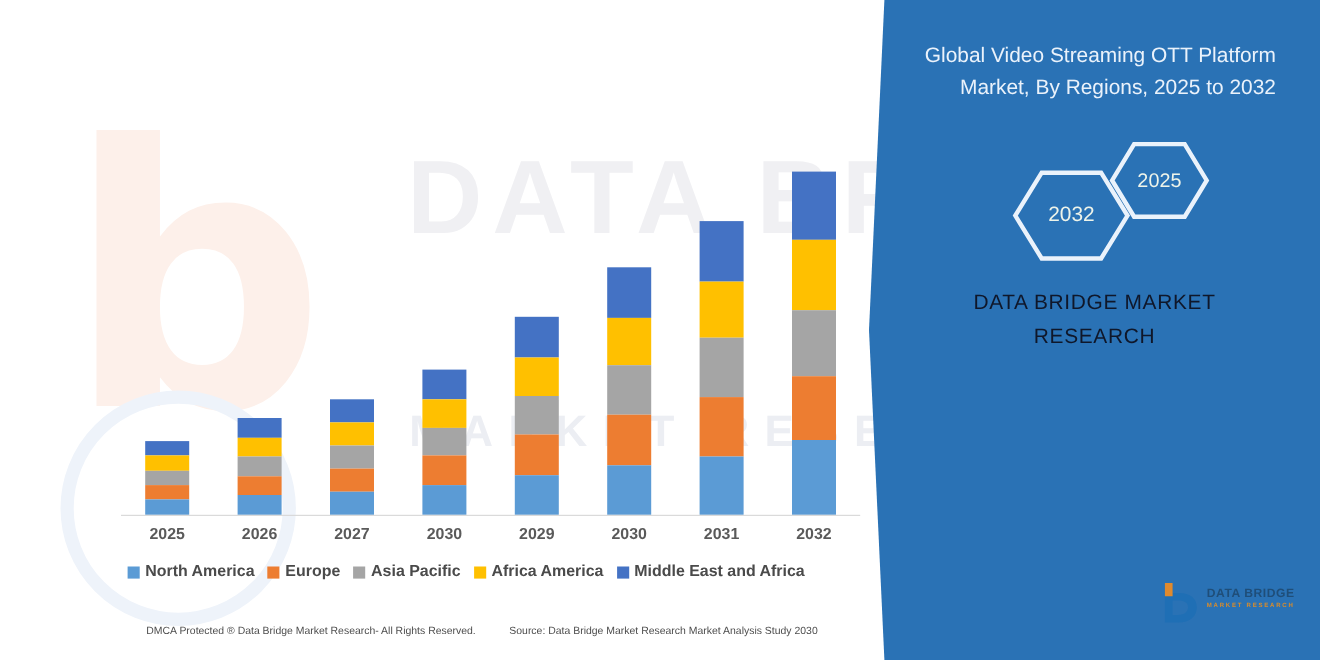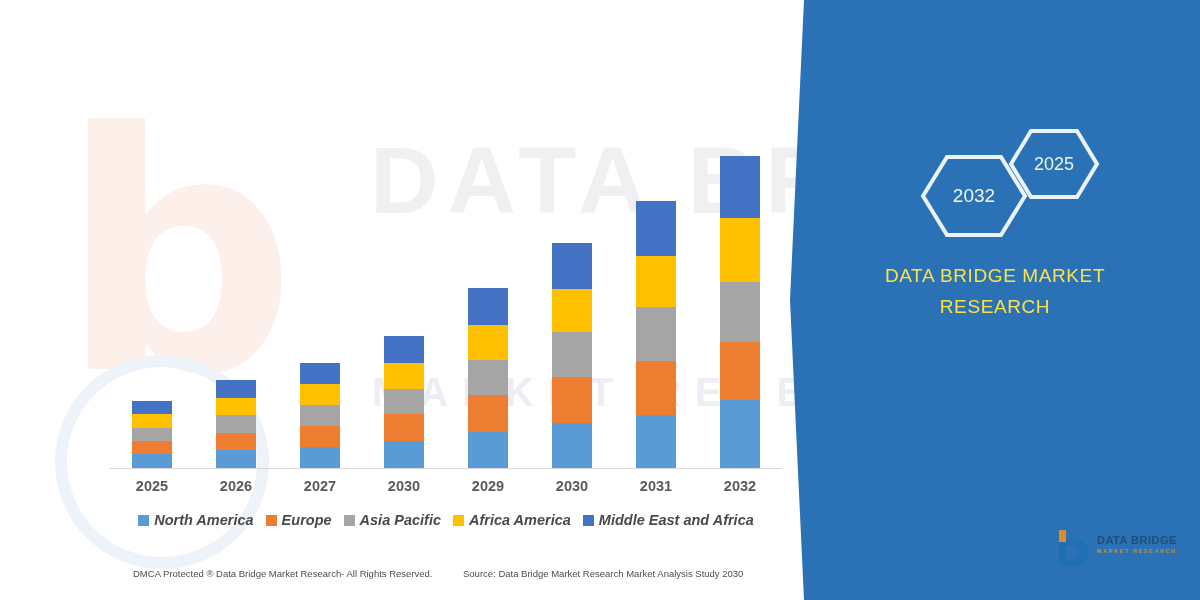--- a/index.html
+++ b/index.html
@@ -55,21 +55,21 @@
   #xlabels{
     position:absolute;left:110px;top:478px;width:672px;
     display:flex;
   }
   .xlabel{
     flex:1;text-align:center;font-size:14.5px;font-weight:700;color:#5a5a5a;
   }
   
   #legend{
     position:absolute;left:110px;top:512px;width:672px;
-    display:flex;justify-content:center;align-items:center;font-style:italic;
+    display:flex;align-items:center;
   }
   .legend-item{display:flex;align-items:center;margin:0 6px;}
   .legend-swatch{width:11px;height:11px;margin-right:5px;}
   .legend-label{font-size:14.5px;font-weight:700;color:#4a4a4a;white-space:nowrap;}
 
   
   #footer{position:absolute;left:0;top:568px;width:800px;height:22px;margin-left:35px;}
   #footer-left{
     position:absolute;left:98px;top:0;font-size:9.5px;color:#4d4d4d;white-space:nowrap;
   }
@@ -96,21 +96,21 @@
   .hex span{
     position:relative;z-index:2;color:#eef4ea;font-size:19px;
   }
   #hex-2032{left:0;top:26px;width:108px;height:84px;}
   #hex-2032 span{font-size:19px;}
   #hex-2025{left:88px;top:0;width:92px;height:72px;}
   #hex-2025 span{font-size:18px;}
   #brand{
     position:absolute;left:30px;top:260px;width:350px;
     text-align:center;font-size:19px;line-height:31px;
-    color:#fde047;letter-spacing:0.6px;
+    color:#0f172a;letter-spacing:0.6px;
   }
   
   #logo{position:absolute;left:1055px;top:528px;width:130px;height:42px;}
   #logo-mark{position:absolute;left:0;top:0;width:36px;height:40px;}
   #logo-text{position:absolute;left:42px;top:6px;}
   #logo-name{font-size:11px;font-weight:700;color:#1f4e79;letter-spacing:0.5px;}
   #logo-sub{font-size:5.5px;font-weight:700;color:#d98c2b;letter-spacing:1.6px;margin-top:2px;}
 </style>
 </head>
 <body>
@@ -234,20 +234,21 @@
       </div>
     </div>
 
   <div id="footer">
     <div id="footer-left">DMCA Protected ® Data Bridge Market Research- All Rights Reserved.</div>
     <div id="footer-right">Source: Data Bridge Market Research  Market Analysis Study 2030</div>
   </div>
 </div>
 
 <div id="right-panel">
+  <div id="panel-title">Global Video Streaming OTT Platform Market, By Regions, 2025 to 2032</div>
 
   <div id="hex-wrap">
     <div class="hex" id="hex-2032">
       <svg width="108" height="84" viewBox="0 0 108 84">
         <polygon points="27,3 81,3 105,42 81,81 27,81 3,42" fill="none" stroke="#eaf2fb" stroke-width="4"></polygon>
       </svg>
       <span>2032</span>
     </div>
     <div class="hex" id="hex-2025">
       <svg width="92" height="72" viewBox="0 0 92 72">

